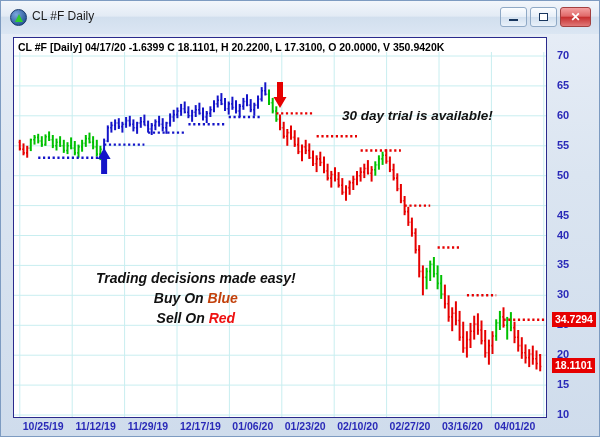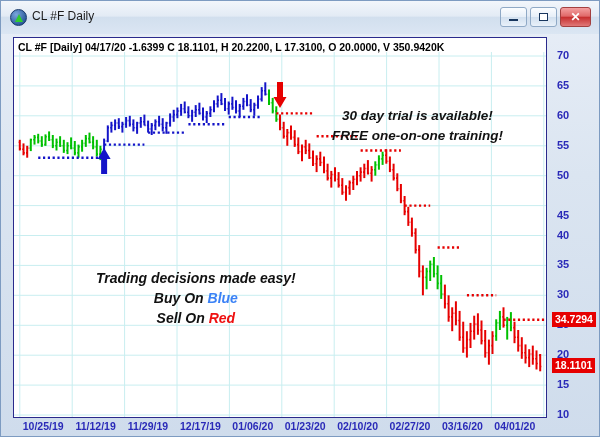--- a/index.html
+++ b/index.html
@@ -87,21 +87,21 @@
     white-space:nowrap;z-index:5;
   }
   #promo1{left:328px;top:70px;font-size:13.5px;}
   #promo2{left:318px;top:90px;font-size:13.5px;}
   #slogan{
     position:absolute;left:82px;top:230px;z-index:5;
     font-style:italic;font-weight:bold;color:#111;
     font-size:14px;line-height:20px;
   }
   #slogan .l2,#slogan .l3{display:block;text-align:center;}
-  #slogan .blue{color:#3b82f6;margin-top:32px;}
+  #slogan .blue{color:#c2410c;margin-top:32px;}
   #slogan .red{color:#ee1010;}
 
   
   #yaxis{
     position:absolute;left:550px;top:36px;width:50px;height:381px;
   }
   .ytick{
     position:absolute;left:6px;font-size:11px;font-weight:bold;
     color:#2a2ab8;line-height:12px;
   }
@@ -615,21 +615,20 @@
           <line x1="452.9" x2="482.2" y1="257.3" y2="257.3" stroke="#e60000" stroke-width="2.4" stroke-dasharray="2.2 2.6"></line>
           <line x1="489.5" x2="537.2" y1="281.7" y2="281.7" stroke="#e60000" stroke-width="2.4" stroke-dasharray="2.2 2.6"></line>
           <path d="M 90.1118881118881 110 L 96.6118881118881 121 L 93.1118881118881 121 L 93.1118881118881 136 L 87.1118881118881 136 L 87.1118881118881 121 L 83.6118881118881 121 Z" fill="#1414c8"></path>
           <path d="M 266 70 L 272.5 59 L 269 59 L 269 44 L 263 44 L 263 59 L 259.5 59 Z" fill="#e60000"></path>
         </svg>
     </div>
 
     <div id="statusline">CL #F [Daily] 04/17/20  -1.6399 C 18.1101, H 20.2200, L 17.3100, O 20.0000, V 350.9420K</div>
 
     <div class="promo" id="promo1">30 day trial is available!</div>
-    <div class="promo" id="promo2">FREE one-on-one training!</div>
 
     <div id="slogan">
       <span class="l1">Trading decisions made easy!</span>
       <span class="l2"><span>Buy On </span><span class="blue">Blue</span></span>
       <span class="l3"><span>Sell On </span><span class="red">Red</span></span>
     </div>
   </div>
 
   <div id="yaxis">
       <div class="ytick" style="top: 12px;">70</div>

